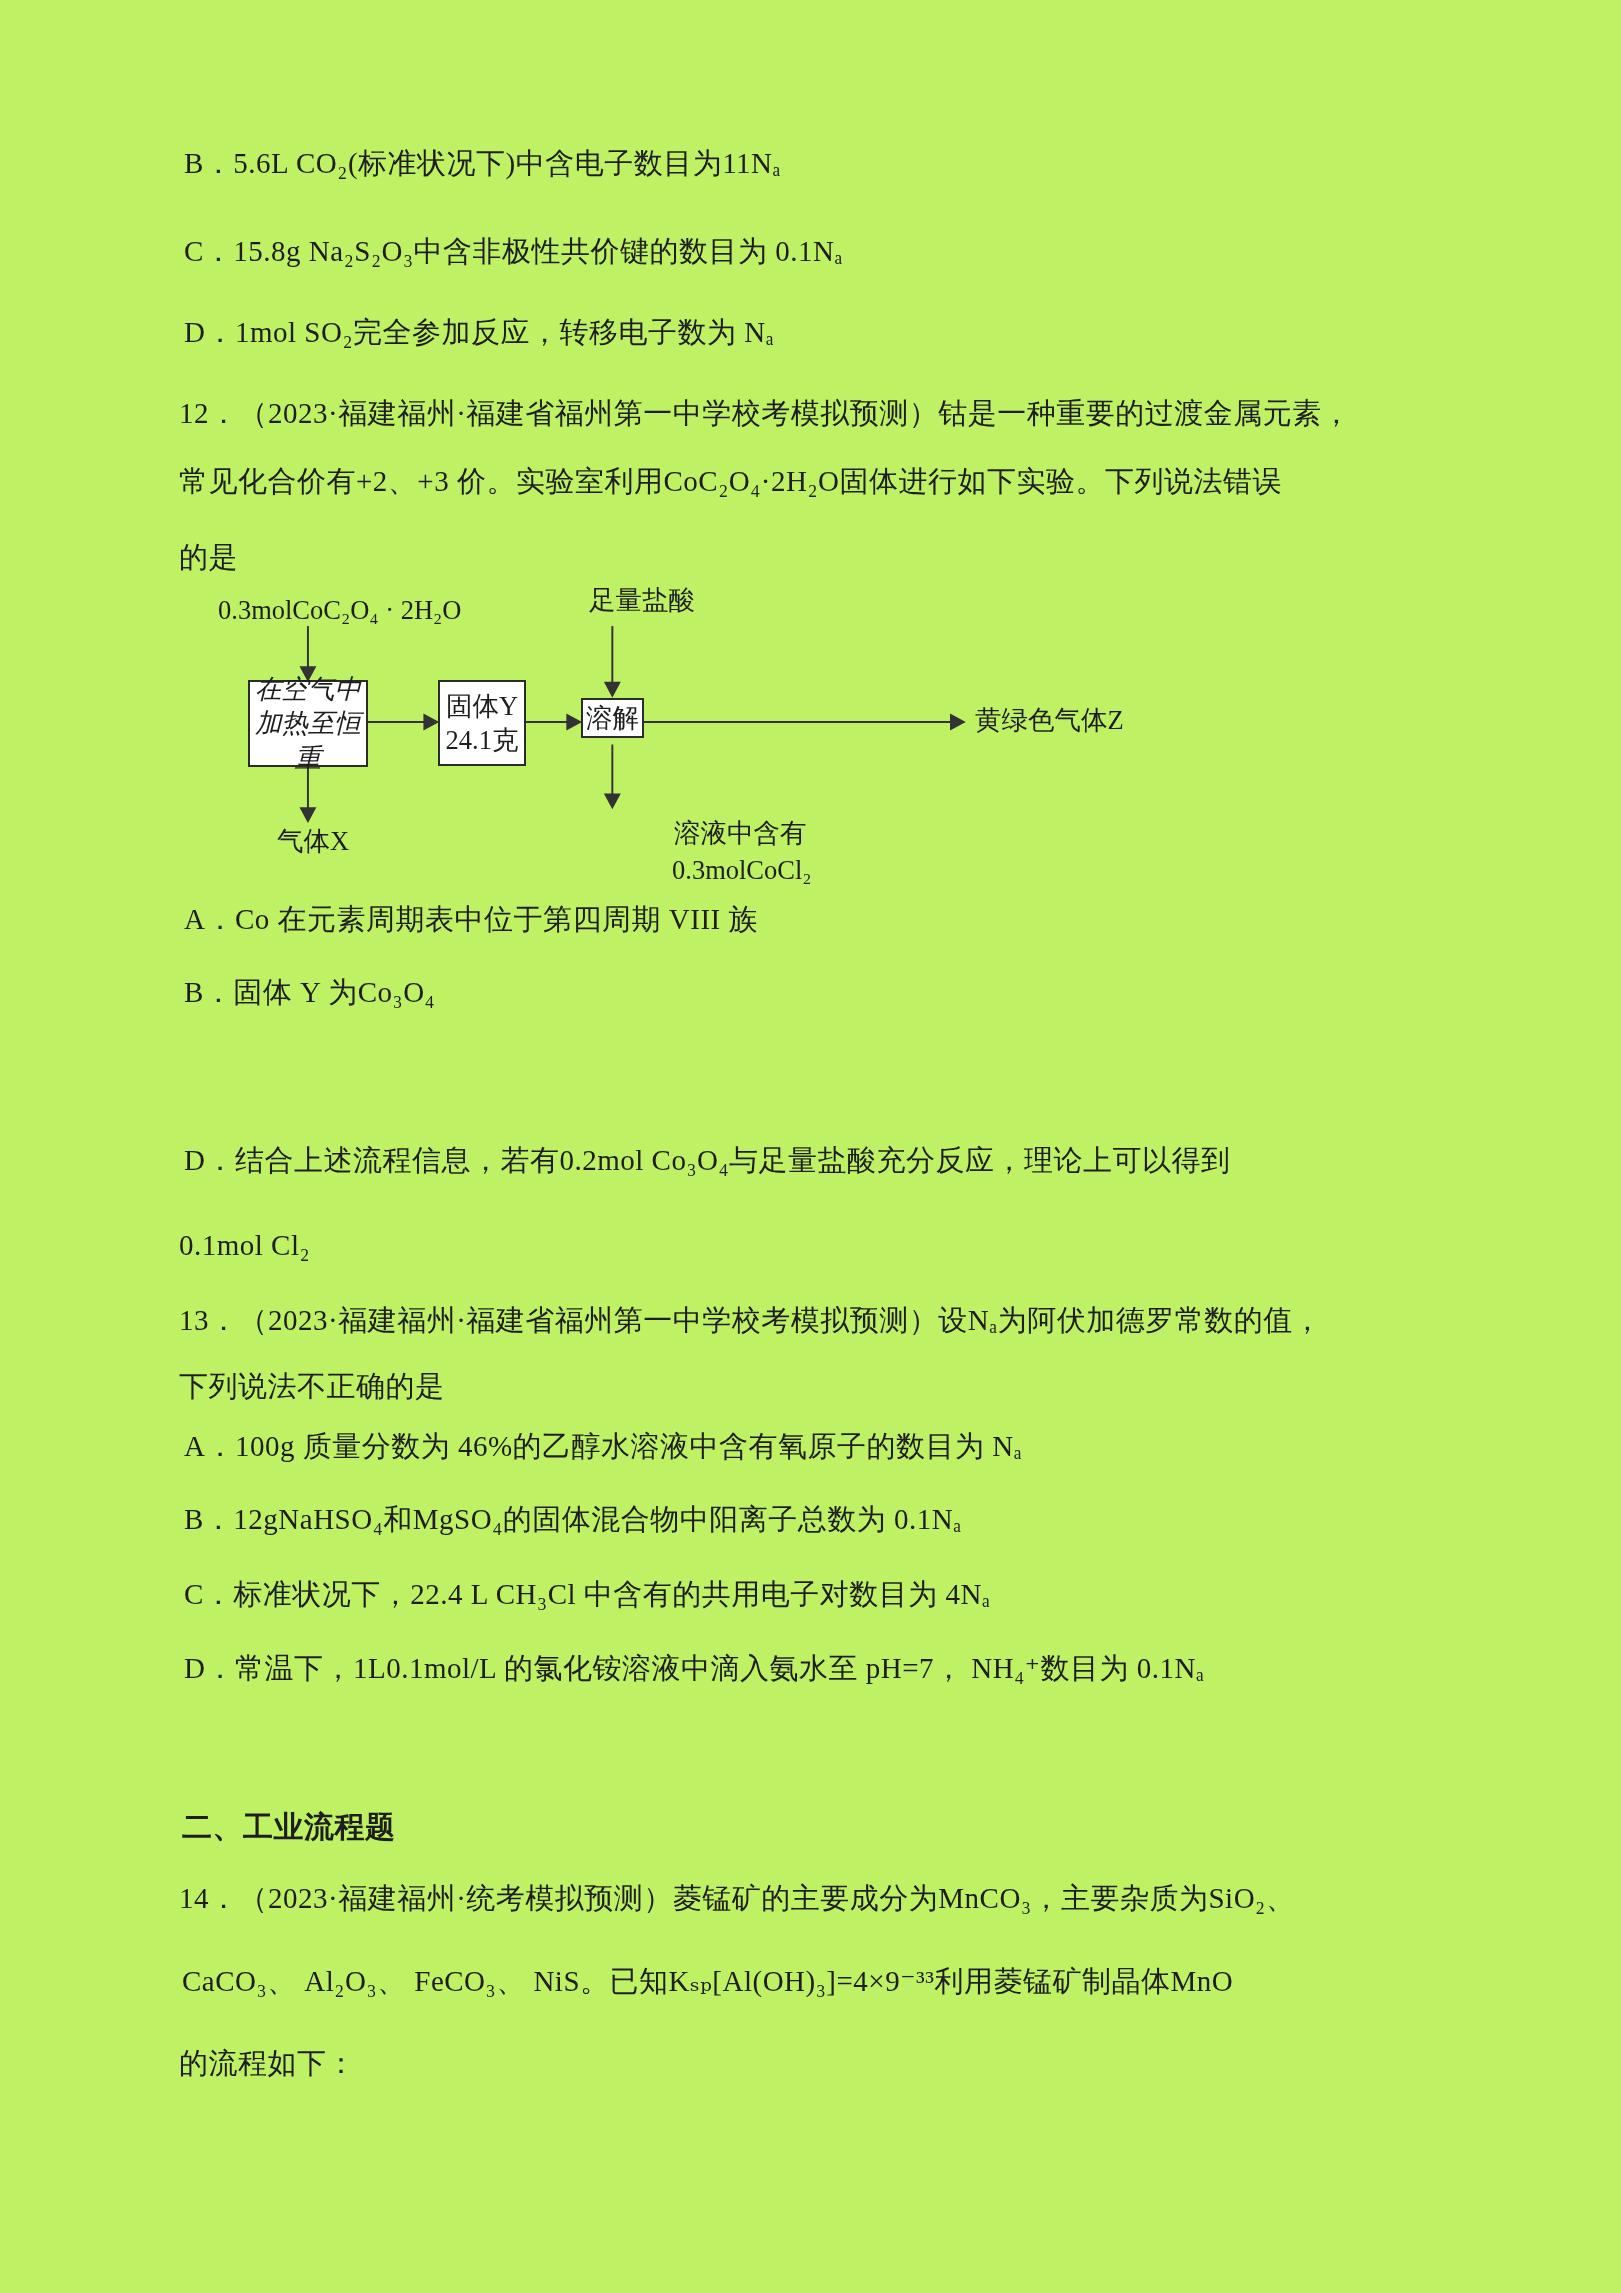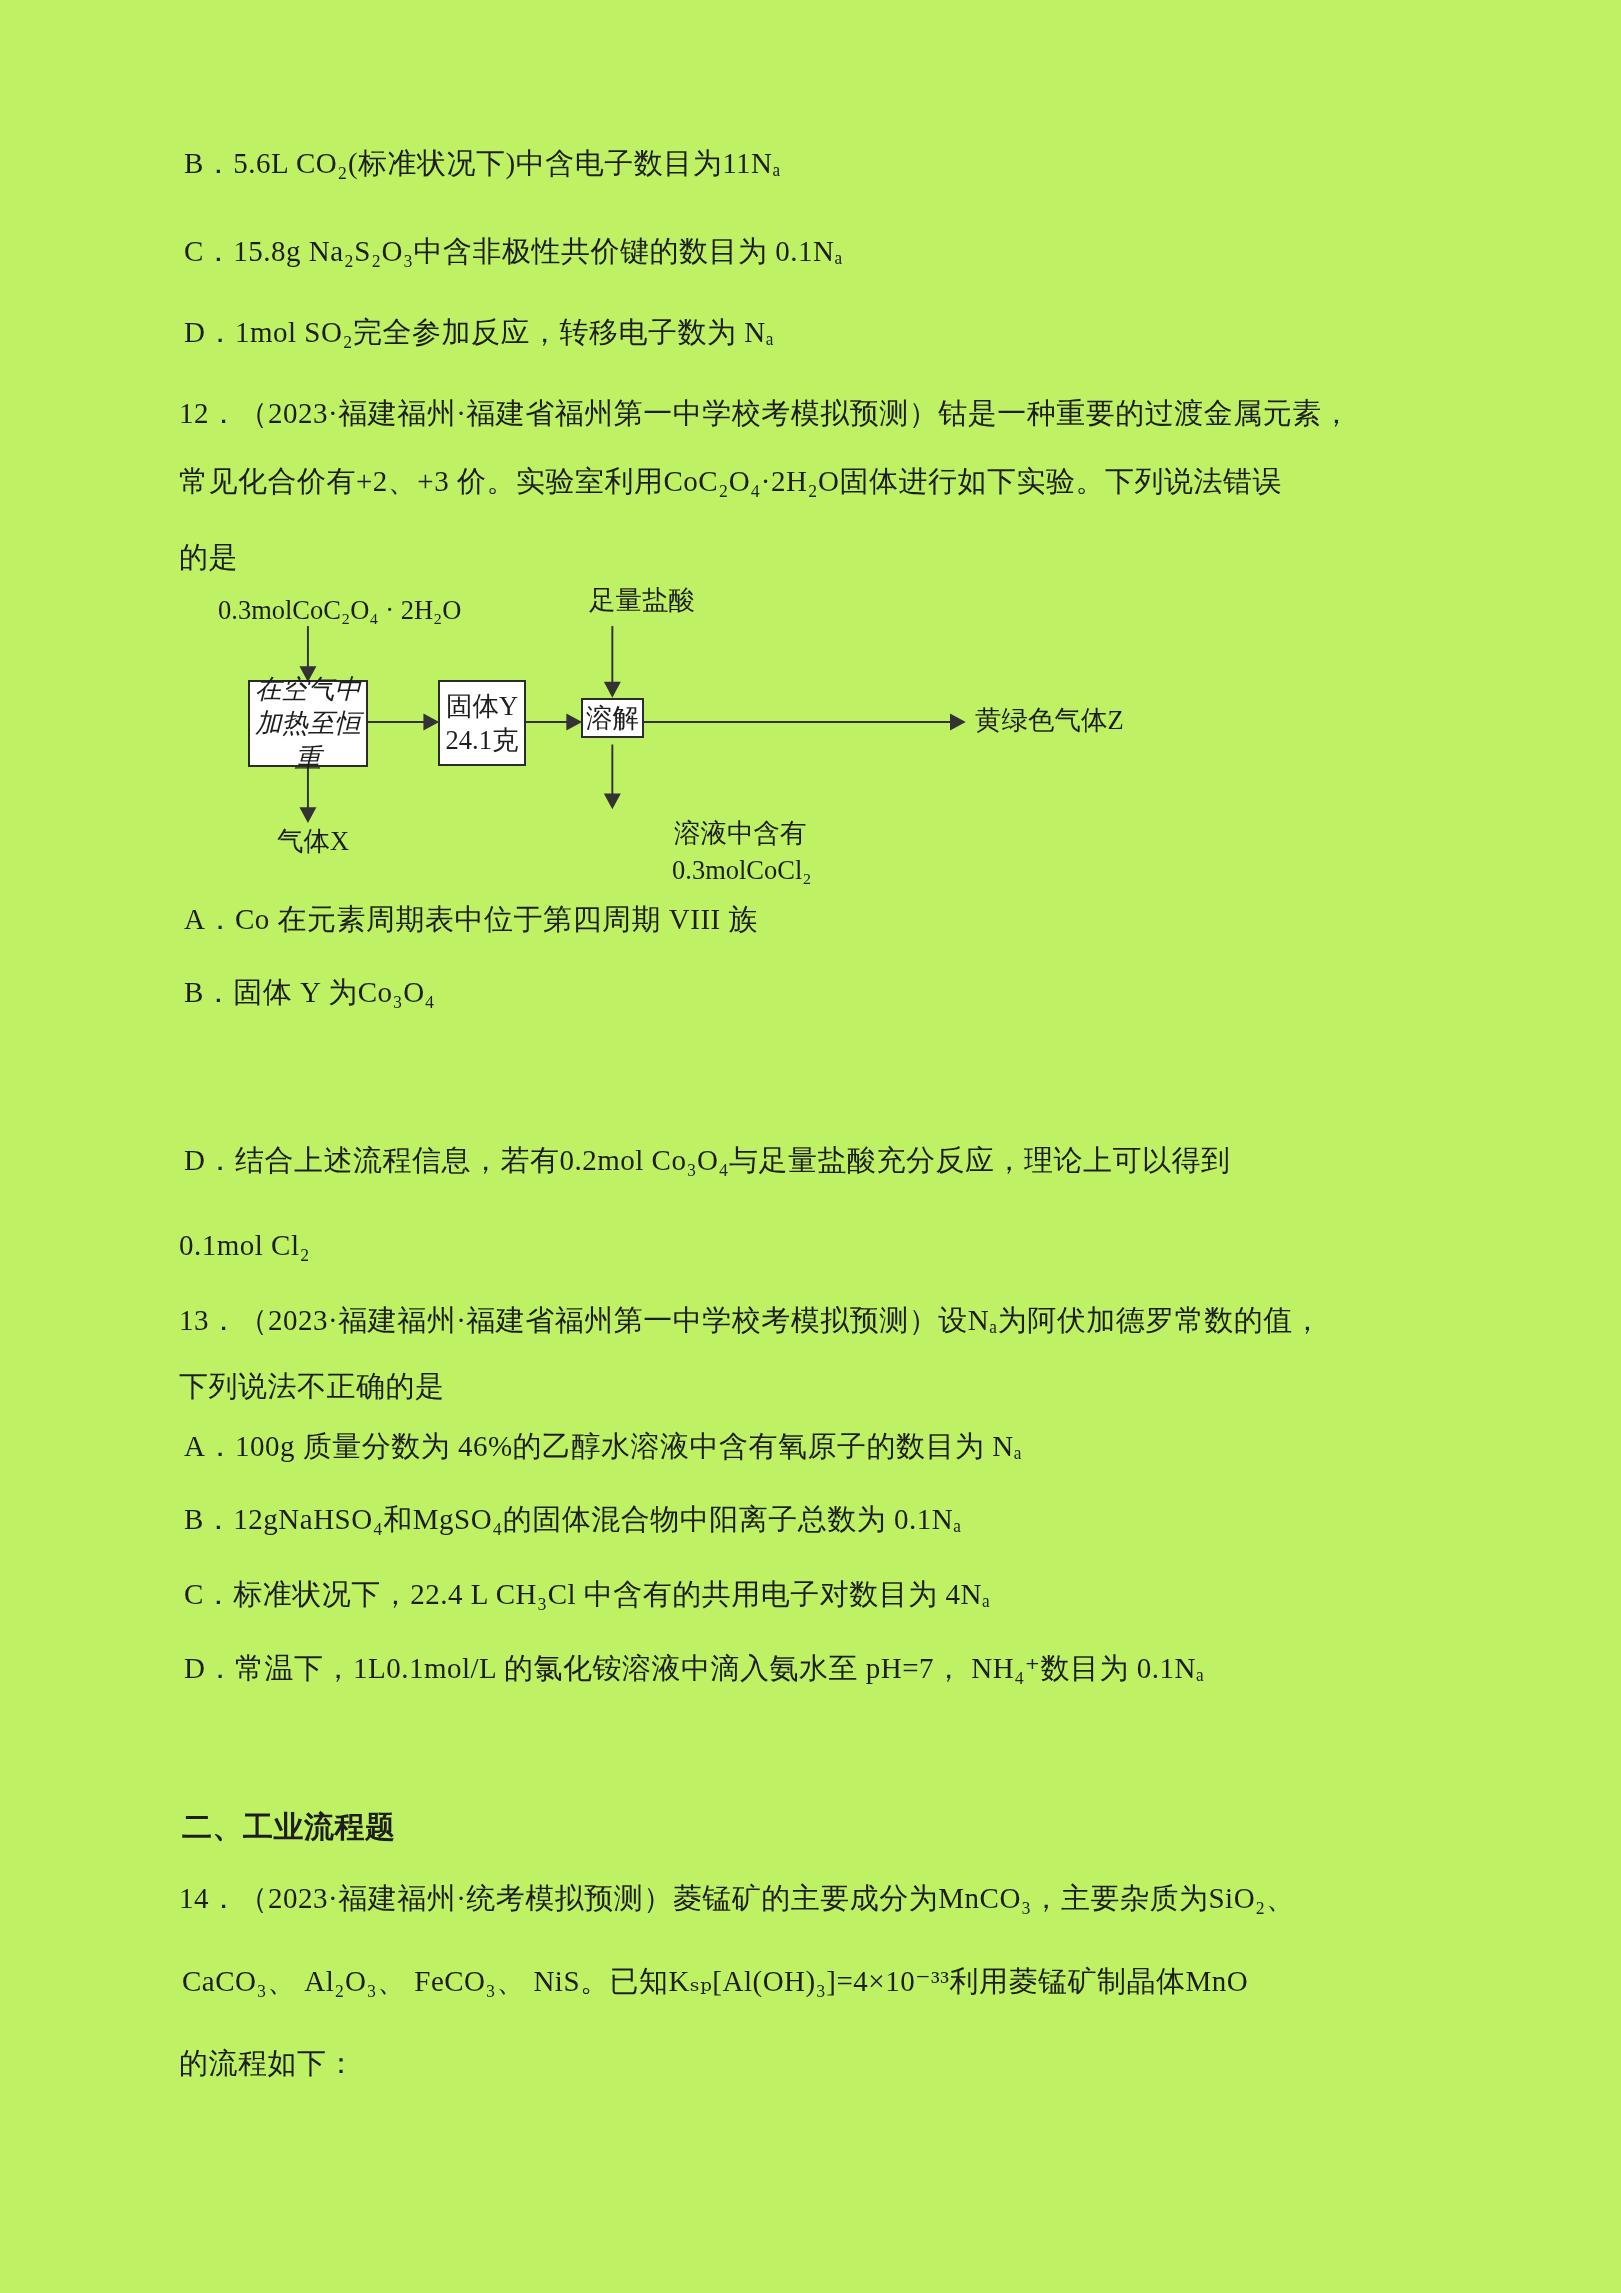--- a/index.html
+++ b/index.html
@@ -121,17 +121,17 @@
   <div class="line" style="left:179px;top:1302px;">13．（2023·福建福州·福建省福州第一中学校考模拟预测）设Nₐ为阿伏加德罗常数的值，</div>
   <div class="line" style="left:179px;top:1368px;">下列说法不正确的是</div>
   <div class="line" style="left:184px;top:1428px;">A．100g 质量分数为 46%的乙醇水溶液中含有氧原子的数目为 Nₐ</div>
   <div class="line" style="left:184px;top:1501px;">B．12gNaHSO₄和MgSO₄的固体混合物中阳离子总数为 0.1Nₐ</div>
   <div class="line" style="left:184px;top:1576px;">C．标准状况下，22.4 L CH₃Cl 中含有的共用电子对数目为 4Nₐ</div>
   <div class="line" style="left:184px;top:1650px;">D．常温下，1L0.1mol/L 的氯化铵溶液中滴入氨水至 pH=7， NH₄⁺数目为 0.1Nₐ</div>
 
   <div class="line sec-title" style="left:182px;top:1807px;">二、工业流程题</div>
 
   <div class="line" style="left:179px;top:1880px;">14．（2023·福建福州·统考模拟预测）菱锰矿的主要成分为MnCO₃，主要杂质为SiO₂、</div>
-  <div class="line" style="left:182px;top:1963px;">CaCO₃、 Al₂O₃、 FeCO₃、 NiS。已知Kₛₚ[Al(OH)₃]=4×10⁻³³利用菱锰矿制晶体MnO</div>
+  <div class="line" style="left:182px;top:1963px;">CaCO₃、 Al₂O₃、 FeCO₃、 NiS。已知Kₛₚ[Al(OH)₃]=4×9⁻³³利用菱锰矿制晶体MnO</div>
   <div class="line" style="left:179px;top:2045px;">的流程如下：</div>
 
 </div>
 
 
 </body></html>

